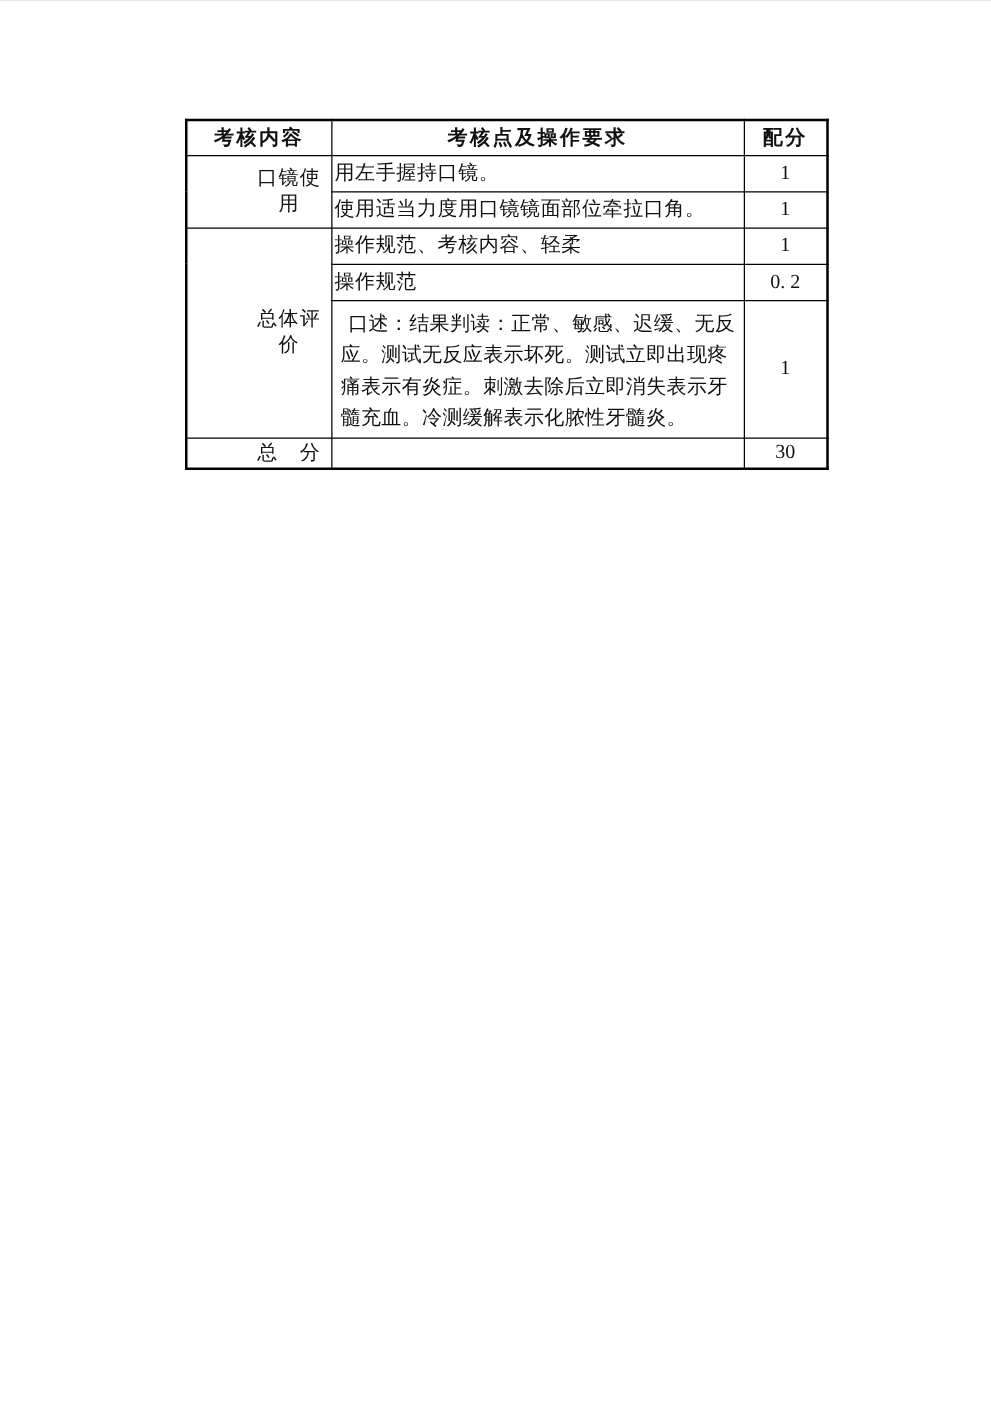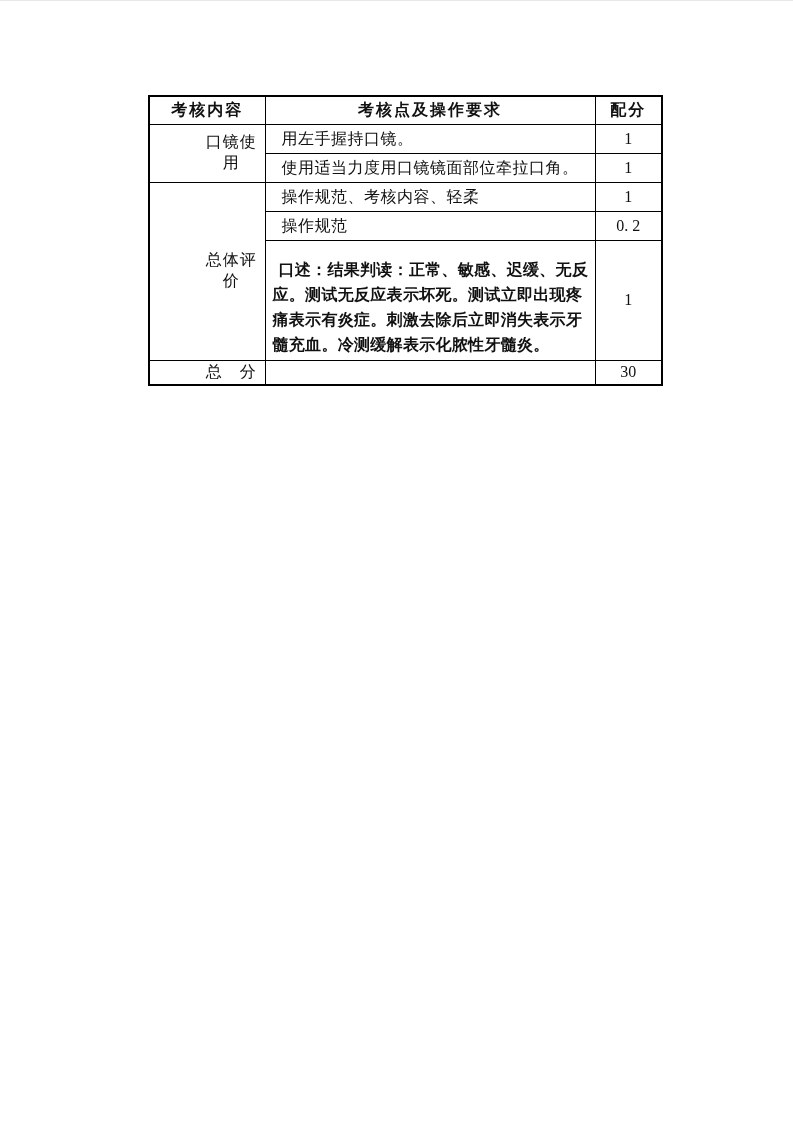--- a/index.html
+++ b/index.html
@@ -54,30 +54,29 @@
   .row-sm { height: 25px; }
 
   .group-cell {
     font-weight: bold;
     text-align: center;
     letter-spacing: 1px;
     padding-left: 48px;
   }
   .item-cell {
     text-align: left;
-    padding: 2px 4px 2px 16px;
+    padding: 2px 4px 2px 2px;
     letter-spacing: 0.5px;
     line-height: 24px;
   }
   .item-cell.paragraph {
-    padding: 16px 4px 3px 7px;
+    padding: 6px 4px 3px 7px;
     line-height: 25px;
     text-indent: 6px;
     letter-spacing: 0.3px;
-    font-weight: bold;
   }
   .score-cell {
     text-align: center;
   }
 
   .page-footer {
     position: absolute;
     top: 1024px;
     left: 0;
     width: 100%;

